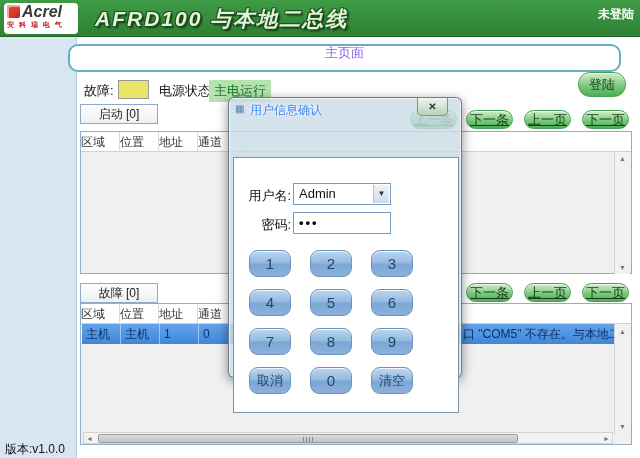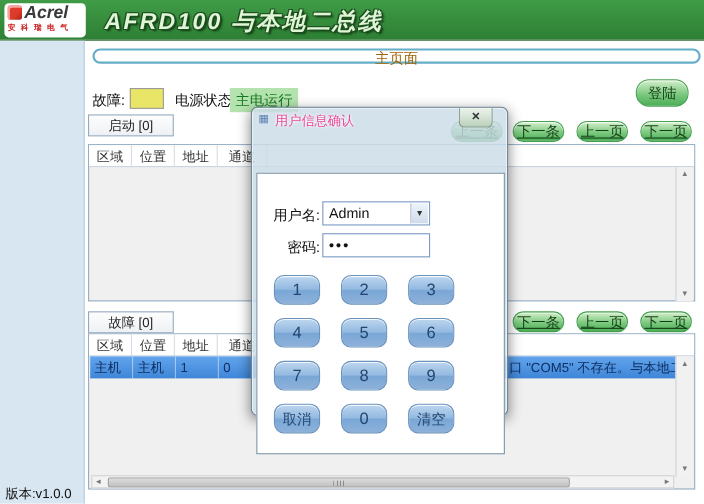--- a/index.html
+++ b/index.html
@@ -28,59 +28,59 @@
   .sidebar { left:0; top:37px; width:77px; height:421px; background:#d8e6f2; border-right:1px solid #b7cadc; }
   .menu-header-btn { left:2px; top:2px; width:73px; height:21px; border-radius:7px;
     background:linear-gradient(#c0d6ec,#8fb2d9); border:1px solid #7897c2;
     color:#16355f; font-weight:bold; font-size:13px; text-align:center; line-height:19px; cursor:default; }
   .home-btn { left:3px; top:29px; width:70px; height:41px; border-radius:10px;
     background:linear-gradient(#e9f5e4,#a7d4a1 70%,#93c78e); border:1px solid #8bb986;
     color:#1d5a20; font-size:15px; text-align:center; line-height:39px; }
   .version { left:5px; top:404px; font-size:12px; color:#111; }
 
   
-  .page-title-pill { left:84px; top:44px; width:553px; height:14px; background:#fff;
-    border:2px solid #65aec8; border-radius:10px; font-size:13px; color:#a16207;
+  .page-title-pill { left:68px; top:44px; width:553px; height:28px; background:#fff;
+    border:2px solid #65aec8; border-radius:10px; font-size:13px; color:#8b5cf6;
     text-align:center; line-height:14px; }
   .lbl { font-size:13px; color:#111; }
   .fault-swatch { left:118px; top:80px; width:31px; height:19px; background:#e9e567; border:1px solid #9a9a9a; }
   .power-value { left:209px; top:80px; padding:2px 5px; background:#b5e3b0; color:#157a1e; font-size:13px; }
   .btn-green { background:linear-gradient(#d3eecb,#7cc97f 55%,#4cae57); border:1px solid #47a152;
     border-radius:12px; color:#143f16; text-align:center; font-size:13px;
     box-shadow:inset 0 1px 0 rgba(255,255,255,.7); }
   .login-btn { left:578px; top:72px; width:48px; height:25px; line-height:23px; }
   .nav-btn { width:47px; height:19px; line-height:17px; font-size:13px; border-radius:10px;text-decoration:underline; }
 
   
   .tab-box { width:78px; height:20px; background:linear-gradient(#fdfdfd,#eef1f4);
     border:1px solid #93a9c0; font-size:12px; color:#222; text-align:center; line-height:18px; }
   .table-box { width:552px; background:#f0f0f0; border:1px solid #93aec6; }
   .thead { position:absolute; left:0; top:0; width:100%; height:20px; background:#fff; border-bottom:1px solid #c6d2de; }
-  .th { position:absolute; top:0; height:20px; font-size:12px; color:#333; text-align:center;
+  .th { position:absolute; top:0; height:20px; font-size:12px; color:#333; 
     line-height:20px; border-right:1px solid #d4dde6; }
   .sel-row { position:absolute; left:1px; top:20px; height:20px; overflow:hidden;
     background:linear-gradient(#62a4ec,#3f86d8); color:#0e2f63; font-size:12px; }
   .td { position:absolute; top:0; height:20px; line-height:20px; padding-left:4px;
     border-right:1px solid rgba(255,255,255,.45); }
   .vscroll { position:absolute; top:20px; right:1px; width:16px; background:#f1f1f1; border-left:1px solid #ccd4dc; }
   .scroll-arrow { position:absolute; width:100%; text-align:center; font-size:7px; color:#777; }
   .hscroll { position:absolute; left:2px; height:12px; background:#f3f3f3; border:1px solid #d2d2d2; }
   .hthumb { position:absolute; top:1px; height:9px; background:linear-gradient(#dcdcdc,#c2c2c2);
     border:1px solid #9f9f9f; border-radius:2px; }
   .hgrip { position:absolute; left:50%; top:2px; width:10px; height:5px; transform:translateX(-50%);
     background:repeating-linear-gradient(90deg,#8b8b8b 0 1px,transparent 1px 3px); }
   .harrow { position:absolute; top:0; font-size:7px; color:#777; line-height:11px; }
 
   
   .dialog { left:228px; top:97px; width:234px; height:281px;
     background:rgba(203,220,231,0.82); border:1px solid rgba(85,108,124,.85); border-radius:6px;
     box-shadow:0 3px 12px rgba(0,0,0,.45), inset 0 0 0 1px rgba(255,255,255,.55); }
   .dlg-titlebar { position:absolute; left:0; top:0; width:100%; height:21px; }
   .dlg-icon { position:absolute; left:6px; top:5px; width:11px; height:11px; font-size:10px; line-height:11px; color:#5b7eb0; }
-  .dlg-title { position:absolute; left:21px; top:4px; font-size:12px; color:#ec4899;
+  .dlg-title { position:absolute; left:21px; top:4px; font-size:12px; color:#3b82f6;
     text-shadow:0 0 3px #fff,0 0 3px #fff; }
   .dlg-close { position:absolute; right:13px; top:0px; width:31px; height:18px;
     background:linear-gradient(rgba(240,246,238,.9),rgba(186,208,184,.9));
     border:1px solid #7e957f; border-top:none; border-radius:0 0 5px 5px;
     text-align:center; font-size:10px; font-weight:bold; color:#333; line-height:17px; }
   .dlg-content { position:absolute; left:4px; top:21px; width:226px; height:256px;
     background:#fff; border:1px solid #7c95a6;margin-top:38px; }
   .fld-label { position:absolute; width:52px; text-align:right; font-size:13px; color:#111; }
   .combo { position:absolute; left:59px; width:98px; height:22px; background:#fff;
     border:1px solid #7a9ac4; font-size:13px; color:#111; line-height:20px; padding-left:5px; }
@@ -100,20 +100,21 @@
 <div class="abs header">
   <div class="abs logo-box">
     <div class="logo-row">
       <div class="logo-mark"></div>
       <div class="brand">Acrel</div>
     </div>
     <div class="brand-sub">安 科 瑞 电 气</div>
   </div>
   <div class="abs app-title">AFRD100 与本地二总线</div>
   <div class="abs header-right">
+    <div class="hdr-login">未登陆</div>
   </div>
 </div>
 
 <div class="abs sidebar">
   <div class="abs version">版本:v1.0.0</div>
 </div>
 
 <div class="abs page-title-pill">主页面</div>
 
 <div class="abs lbl" style="left:84px; top:82px;">故障:</div>

